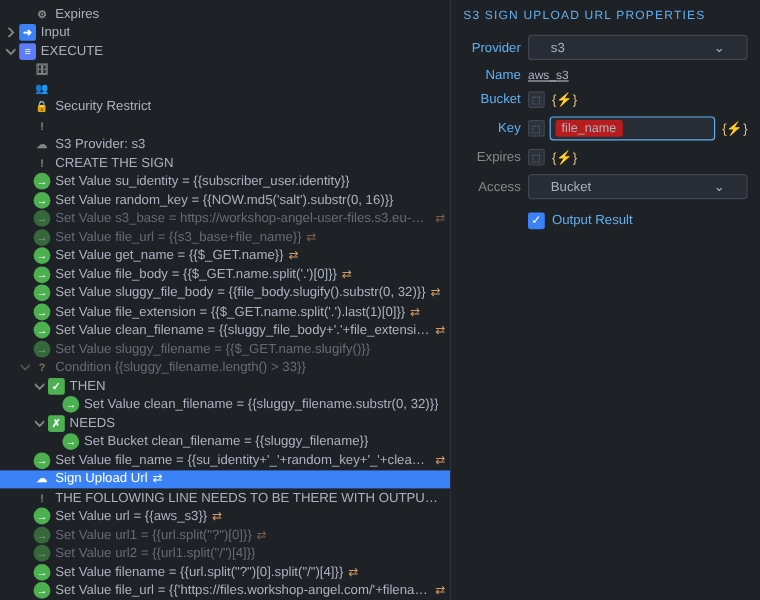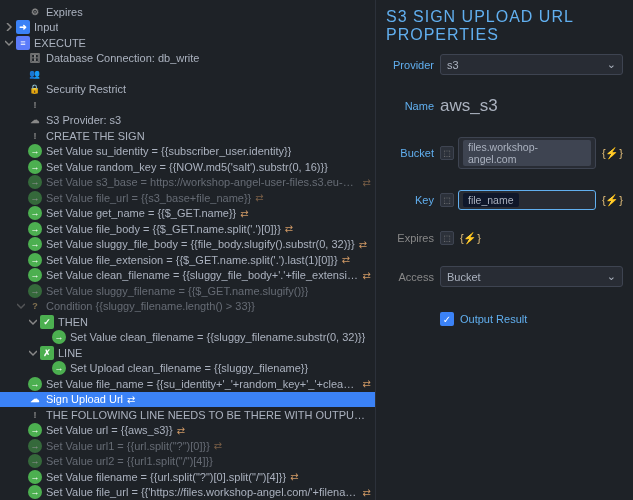--- a/index.html
+++ b/index.html
@@ -71,49 +71,49 @@
 .icon-cloud { color: #fff; }
 .label { overflow: hidden; text-overflow: ellipsis; }
 .badge-orange {
   display: inline-block;
   margin-left: 4px;
   color: #d19a66;
   font-size: 10px;
 }
 .panel-title {
   color: #61afef;
-  font-size: 16px;
+  font-size: 10px;
   letter-spacing: 1px;
   margin-bottom: 10px;
 }
 .prop-row {
   display: flex;
   align-items: center;
-  margin-bottom: 21px;
+  margin-bottom: 7px;
   gap: 6px;
 }
 .prop-label {
   width: 48px;
   text-align: right;
   color: #61afef;
   font-size: 11px;
 }
 .prop-label.muted { color: #888; }
 .prop-field {
   flex: 1;
   display: flex;
   align-items: center;
   gap: 4px;
 }
 .select-field {
   flex: 1;
   background: #282c34;
   border: 1px solid #3e4451;
   border-radius: 3px;
-  padding: 3px 6px;
+  padding: 3px 18px;
   color: #abb2bf;
   font-size: 11px;
   display: flex;
   align-items: center;
   justify-content: space-between;
 }
 .input-field {
   flex: 1;
   background: #282c34;
   border: 1px solid #3e4451;
@@ -126,21 +126,22 @@
 .input-field.highlight { border-color: #61afef; }
 .input-inner {
   background: #3e4451;
   color: #abb2bf;
   padding: 1px 5px;
   border-radius: 2px;
   font-size: 10.5px;
 }
 .input-plain {
   color: #abb2bf;
-  font-size: 17px;
+  font-size: 10px;
+  text-decoration: underline;
 }
 .dyn-icon {
   width: 14px;
   height: 14px;
   background: #2c313a;
   border: 1px solid #3e4451;
   border-radius: 2px;
   display: flex;
   align-items: center;
   justify-content: center;
@@ -201,21 +202,20 @@
         </svg>
       </span>
   <span class="icon icon-exec">≡</span>
   <span class="label">EXECUTE</span>
 </div>
 
 <div class="tree-item">
   <span class="indent"></span>
       <span class="caret"></span>
   <span class="icon icon-db">🗄</span>
-  <span class="label">Database Connection: db_write</span>
 </div>
 
 <div class="tree-item">
   <span class="indent"></span>
       <span class="caret"></span>
   <span class="icon icon-security">👥</span>
 </div>
 
 <div class="tree-item">
   <span class="indent"></span>
@@ -355,30 +355,30 @@
 
 <div class="tree-item">
   <span class="indent"></span>
       <span class="indent"></span>
   <span class="caret">
         <svg viewBox="0 0 8 8">
           <path d="M0 2 L4 6 L8 2" fill="none" stroke="#888" stroke-width="1.5"></path>
         </svg>
       </span>
   <span class="icon icon-else">✗</span>
-  <span class="label">LINE</span>
+  <span class="label">NEEDS</span>
 </div>
 
 <div class="tree-item">
   <span class="indent"></span>
       <span class="indent"></span>
       <span class="indent"></span>
       <span class="caret"></span>
   <span class="icon icon-green">→</span>
-  <span class="label">Set Upload clean_filename = {{sluggy_filename}}</span>
+  <span class="label">Set Bucket clean_filename = {{sluggy_filename}}</span>
 </div>
 
 <div class="tree-item">
   <span class="indent"></span>
       <span class="caret"></span>
   <span class="icon icon-green">→</span>
   <span class="label">Set Value file_name = {{su_identity+'_'+random_key+'_'+clean_filename}}</span>
   <span class="badge-orange">⇄</span>
 </div>
 
@@ -455,33 +455,30 @@
     <div class="prop-label">Name</div>
     <div class="prop-field">
       <span class="input-plain">aws_s3</span>
     </div>
   </div>
 
   <div class="prop-row">
     <div class="prop-label">Bucket</div>
     <div class="prop-field">
       <div class="dyn-icon">⬚</div>
-      <div class="input-field">
-        <span class="input-inner">files.workshop-angel.com</span>
-      </div>
       <span class="bolt">{⚡}</span>
     </div>
   </div>
 
   <div class="prop-row">
     <div class="prop-label">Key</div>
     <div class="prop-field">
       <div class="dyn-icon">⬚</div>
       <div class="input-field highlight">
-        <span class="input-inner" style="background:#0f172a">file_name</span>
+        <span class="input-inner" style="background:#b91c1c">file_name</span>
       </div>
       <span class="bolt">{⚡}</span>
     </div>
   </div>
 
   <div class="prop-row">
     <div class="prop-label muted">Expires</div>
     <div class="prop-field">
       <div class="dyn-icon">⬚</div>
       <span class="bolt">{⚡}</span>

